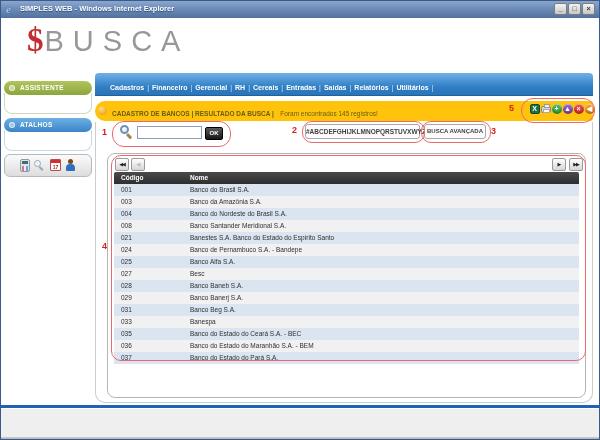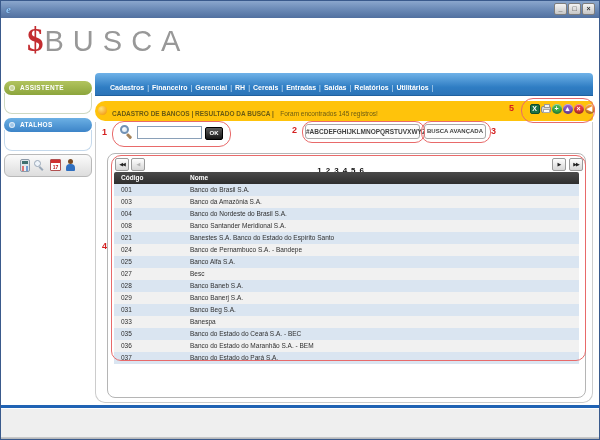--- a/index.html
+++ b/index.html
@@ -114,20 +114,21 @@
   .statusbar{position:absolute;left:0;top:407px;width:600px;height:29px;background:#efefef;border-top:1px solid #fdfdfd;}
   .frame-bottom{position:absolute;left:0;top:436px;width:600px;height:4px;background:linear-gradient(#cfcfcf,#8f949b);}
 </style>
 </head>
 <body>
 
 <div id="window">
 
   <div class="titlebar">
     <span class="ie-icon">e</span>
+    <span class="title-text">SIMPLES WEB - Windows Internet Explorer</span>
     <div class="win-controls">
       <span class="win-btn">_</span>
       <span class="win-btn">□</span>
       <span class="win-btn">×</span>
     </div>
   </div>
 
   <div class="logo">
     <span class="logo-dollar">$</span><span class="logo-text">BUSCA</span>
   </div>
@@ -153,21 +154,20 @@
 
   <span class="search-mag"></span>
   <input class="search-input" type="text" value="" style="">
   <button class="ok-btn">OK</button>
 
   <div class="alpha-box">#ABCDEFGHIJKLMNOPQRSTUVXWYZ</div>
   <div class="adv-box">BUSCA AVANÇADA</div>
 
   <button class="pg-btn" id="pg-first">◀◀</button>
   <button class="pg-btn" id="pg-prev">◀</button>
-  <div class="pages" id="pages"><span class="page-num">1</span><span class="page-num">2</span><span class="page-num">3</span><span class="page-num">4</span><span class="page-num">5</span><span class="page-num">6</span><span class="page-num">...</span></div>
   <button class="pg-btn" id="pg-next">▶</button>
   <button class="pg-btn" id="pg-last">▶▶</button>
 
   <div class="tbl">
     <div class="thead">
       <span class="th th-cod">Código</span>
       <span class="th th-nome">Nome</span>
     </div>
     <div id="tbody">
         <div class="trow">

